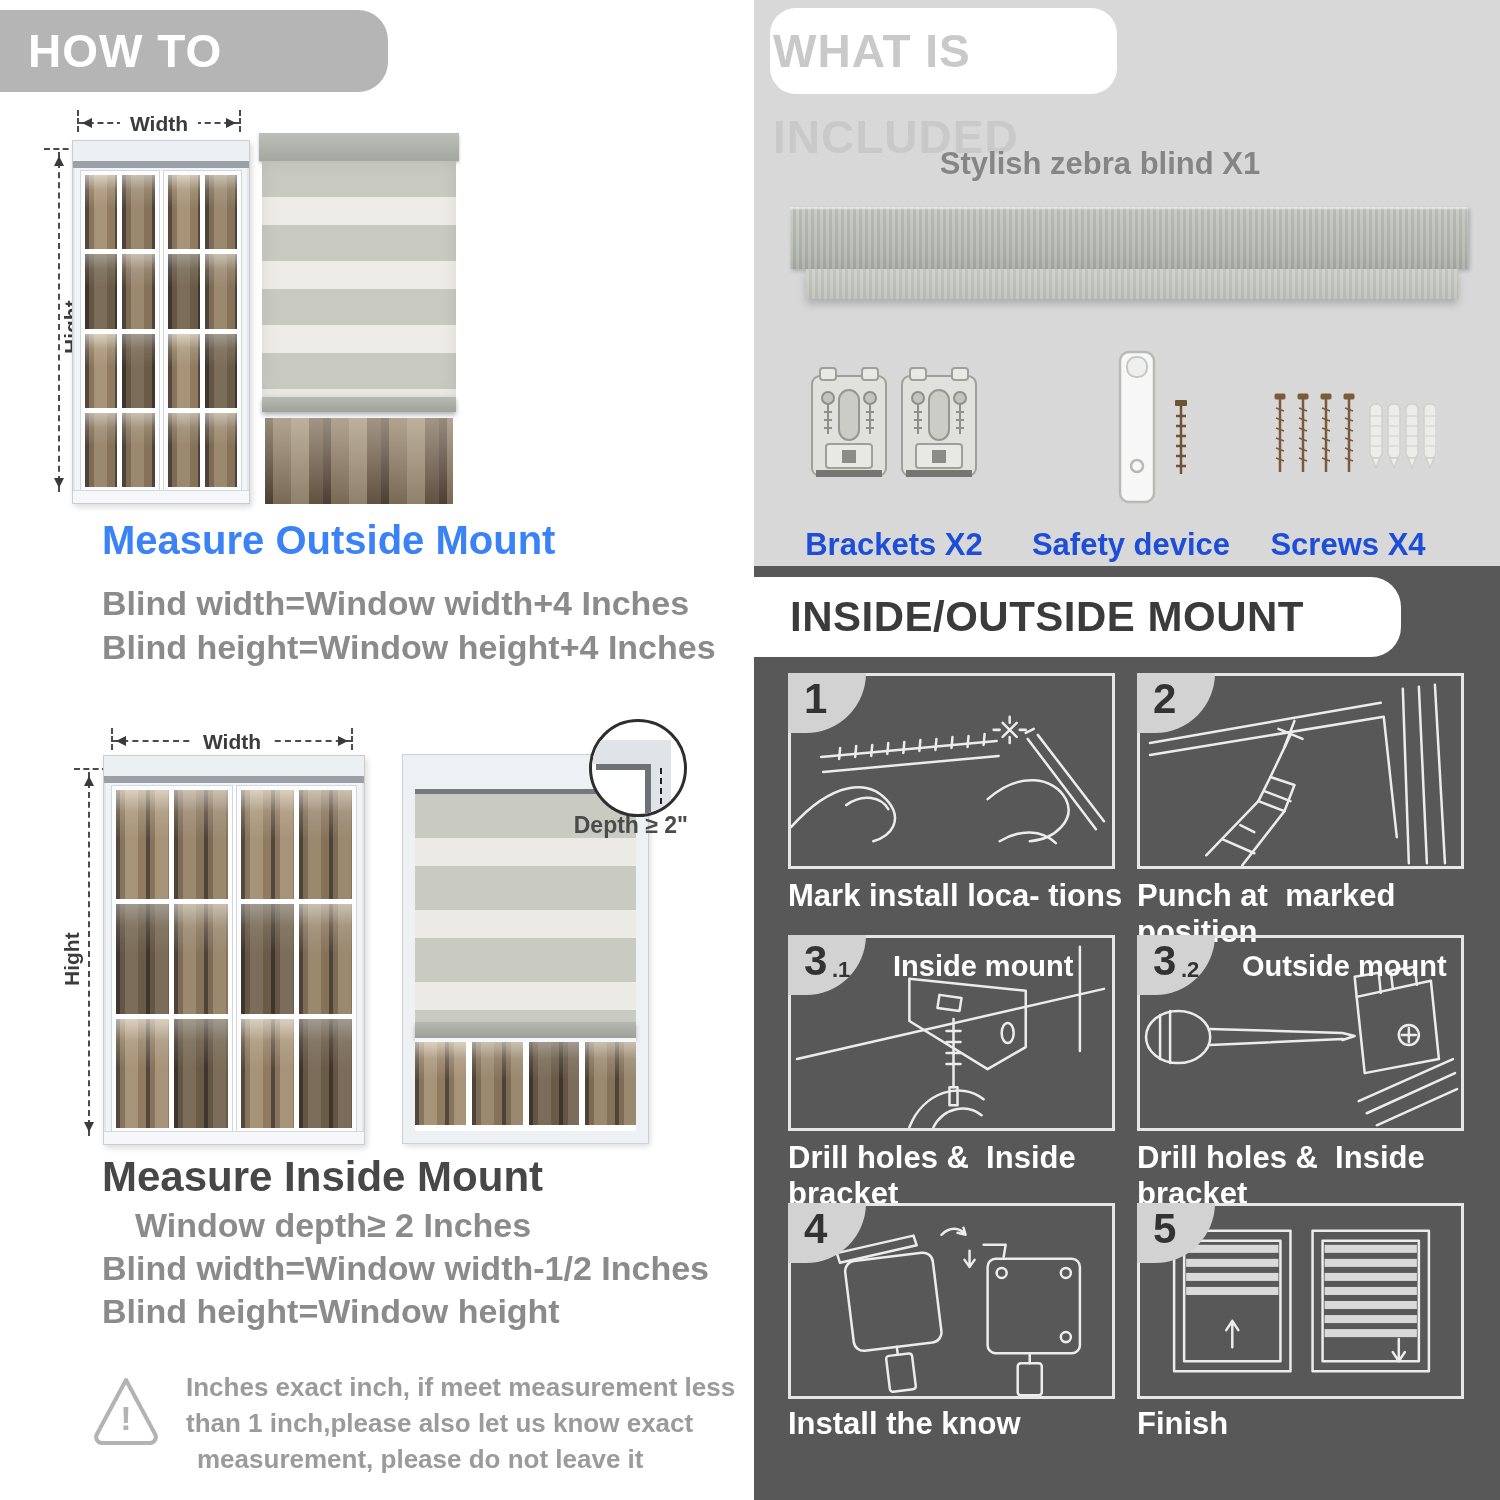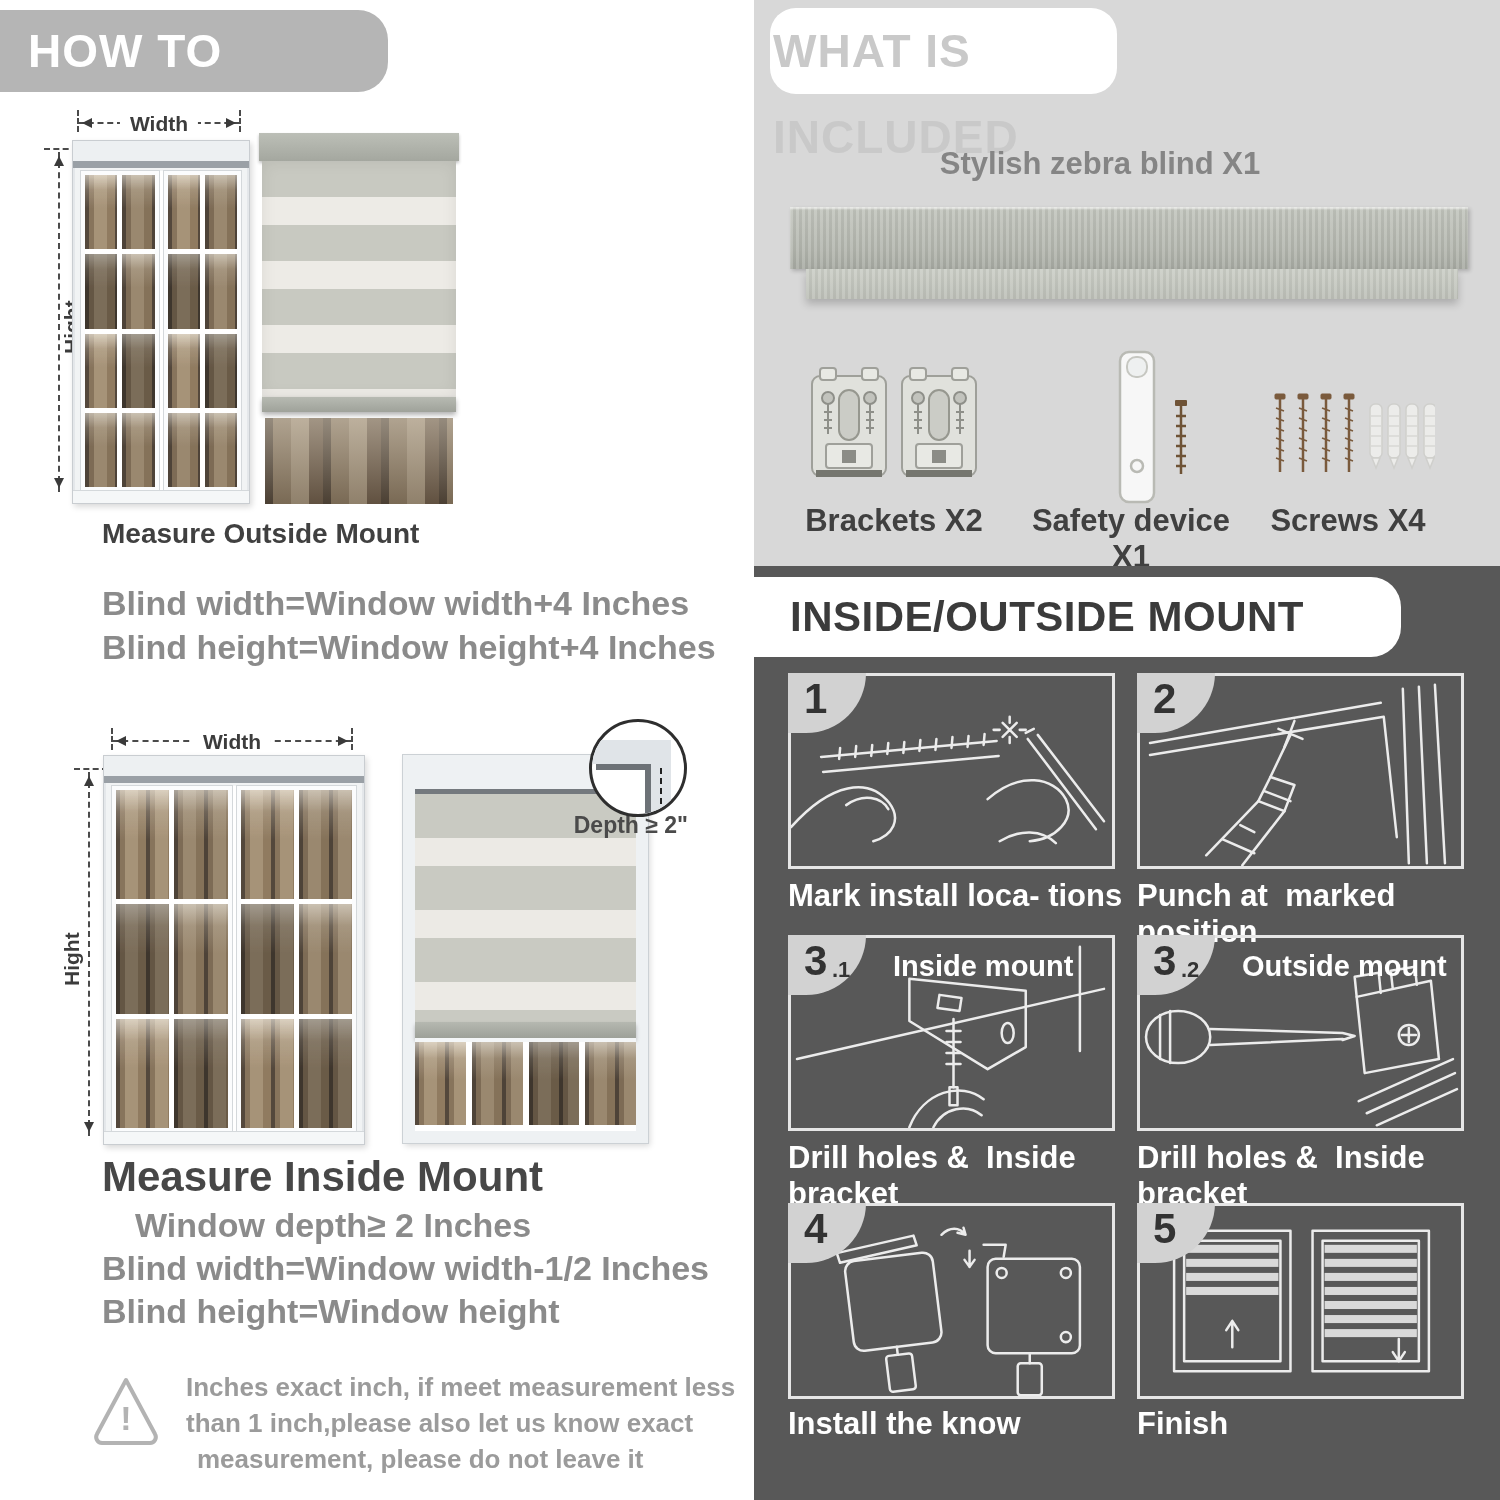--- a/index.html
+++ b/index.html
@@ -63,38 +63,38 @@
 
   
   .circle-detail{width:92px;height:92px;border-radius:50%;border:3px solid #2e2e2e;background:#fff;
     overflow:hidden;z-index:5;}
   .cd-a{position:absolute;left:-8%;top:20%;width:78%;height:26%;background:#e0e4e8;}
   .cd-b{position:absolute;left:58%;top:20%;width:28%;height:85%;background:#e0e4e8;}
   .cd-d1{position:absolute;left:4%;top:46%;width:58%;height:6px;background:#6d7277;}
   .cd-d2{position:absolute;left:58%;top:46%;width:6px;height:56%;background:#6d7277;}
   .cd-dash{position:absolute;left:74%;top:50%;height:50%;border-left:2px dashed #222;}
 
-  .h1-dark{font-size:28px;font-weight:bold;color:#404040;}
+  .h1-dark{font-size:40px;font-weight:bold;color:#3b82f6;}
   .h1-dark2{font-size:42px;font-weight:bold;color:#474747;}
   .formula{font-size:34px;font-weight:bold;color:#8b8b8b;}
   .note-line{font-size:26px;font-weight:bold;color:#9b9b9b;}
 
   
   .incl-panel{left:754px;top:0;width:746px;height:566px;background:#d8d8d8;}
   .incl-header{left:770px;top:8px;width:344px;height:86px;background:#fff;border-radius:26px;
     color:#c9c9c9;font-size:46px;font-weight:bold;line-height:86px;padding-left:3px;letter-spacing:1px;}
   .blind-label{left:900px;top:146px;width:400px;text-align:center;font-size:31px;font-weight:bold;color:#858585;}
   .bar-main{left:790px;top:207px;width:678px;height:62px;
     background:repeating-linear-gradient(90deg,rgba(255,255,255,.10) 0 3px,rgba(0,0,0,.05) 3px 6px),
     linear-gradient(180deg,#c3c6be 0%,#b4b7af 70%,#a9aca4 100%);
     box-shadow:inset 0 2px 2px rgba(255,255,255,.6), 2px 2px 4px rgba(0,0,0,.2);}
   .bar-lip{left:806px;top:269px;width:652px;height:30px;
     background:repeating-linear-gradient(90deg,rgba(255,255,255,.10) 0 3px,rgba(0,0,0,.04) 3px 6px),
     linear-gradient(180deg,#cbcec6,#bcbfb7);box-shadow:0 5px 8px rgba(0,0,0,.2);}
-  .item-label{font-size:31px;font-weight:bold;color:#404040;text-align:center;}
+  .item-label{font-size:31px;font-weight:bold;color:#1d4ed8;text-align:center;margin-top:24px;}
 
   .mount-section{left:754px;top:566px;width:746px;height:934px;background:#585858;}
   .mount-title{left:754px;top:577px;width:611px;height:80px;background:#fff;border-radius:0 30px 30px 0;
     color:#3b3b3b;font-size:42px;font-weight:bold;line-height:80px;padding-left:36px;letter-spacing:.5px;}
 
   .step-box{width:327px;height:196px;border:3px solid #e6e6e6;box-sizing:border-box;}
   .badge{position:absolute;top:-3px;left:-3px;width:78px;height:60px;background:#d2d2d2;
     border-radius:0 0 66px 0;}
   .badge .n{position:absolute;left:16px;top:2px;font-size:42px;font-weight:bold;color:#333;}
   .badge .s{position:absolute;left:44px;top:22px;font-size:22px;font-weight:bold;color:#333;}

